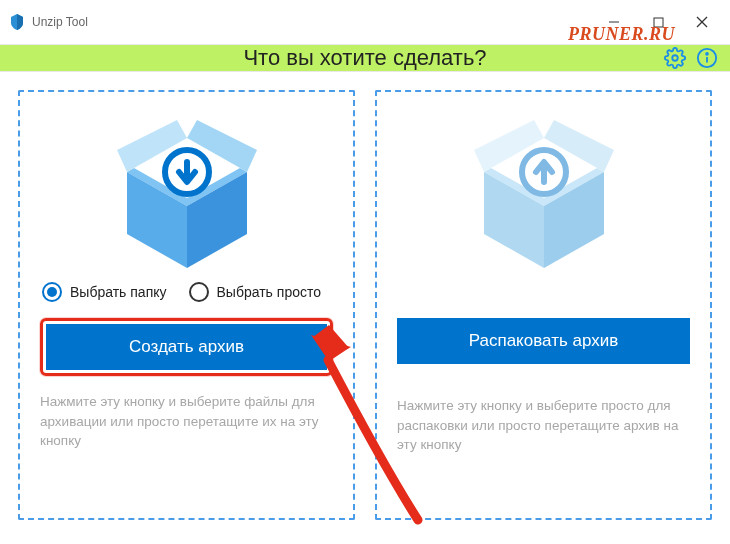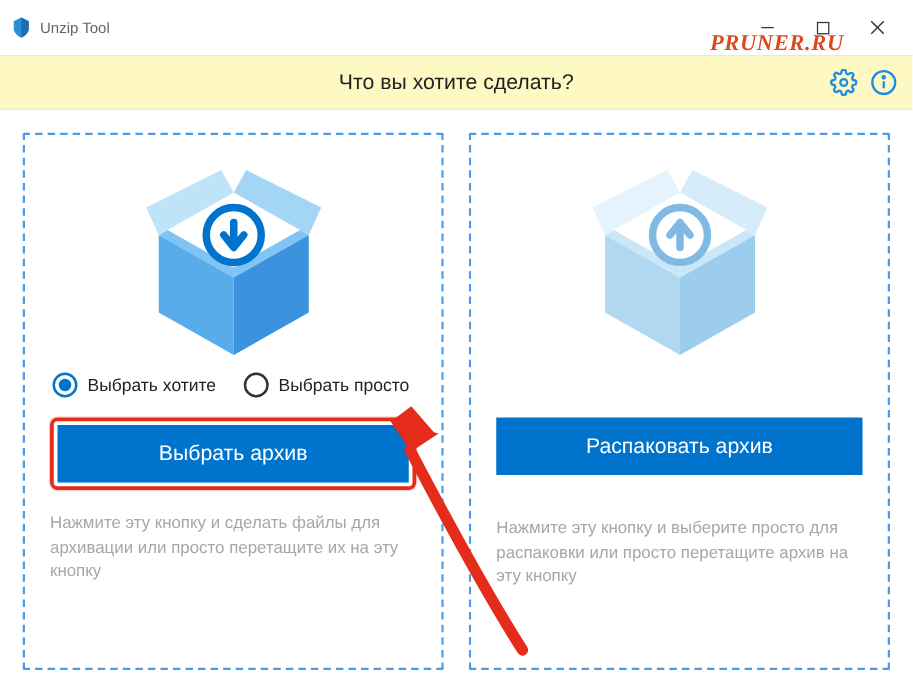--- a/index.html
+++ b/index.html
@@ -36,31 +36,31 @@
     .window-control {
       width: 24px; height: 24px;
       display: flex;
       align-items: center;
       justify-content: center;
       cursor: pointer;
       font-size: 14px;
       color: #333;
     }
     .header-bar {
-      height: 44px;
-      background: #fef9c3;
+      height: 28px;
+      background: #bef264;
       border-top: 1px solid #e8e8e8;
       border-bottom: 1px solid #e8e8e8;
       display: flex;
       align-items: center;
       justify-content: center;
       position: relative;
     }
     .header-title {
-      font-size: 17px;
+      font-size: 22px;
       color: #222;
     }
     .watermark {
       position: absolute;
       right: 55px;
       top: -21px;
       font-size: 18px;
       font-weight: bold;
       font-style: italic;
       color: #d94a1f;
@@ -243,35 +243,35 @@
         <circle cx="75" cy="62" r="22" fill="#fff" stroke="#0074cc" stroke-width="6"></circle>
         <path d="M75 52 L75 70 M67 62 L75 72 L83 62" fill="none" stroke="#0074cc" stroke-width="6" stroke-linecap="round" stroke-linejoin="round"></path>
       </svg>
     </div>
 
     <div class="radio-row">
       <div class="radio-option">
         <span class="radio-circle selected">
             <span class="radio-dot"></span>
           </span>
-        <span>Выбрать хотите</span>
+        <span>Выбрать папку</span>
       </div>
       <div class="radio-option">
         <span class="radio-circle"></span>
         <span>Выбрать просто</span>
       </div>
     </div>
 
     <div class="highlight-border">
       <button class="main-button">
-        <span>Выбрать архив</span>
+        <span>Создать архив</span>
       </button>
     </div>
 
-    <div class="hint-text">Нажмите эту кнопку и сделать файлы для архивации или просто перетащите их на эту кнопку</div>
+    <div class="hint-text">Нажмите эту кнопку и выберите файлы для архивации или просто перетащите их на эту кнопку</div>
   </div>
 
   <div class="panel">
     <div class="panel-icon">
       <svg width="150" height="160" viewBox="0 0 150 160">
         <polygon points="75,28 135,62 75,96 15,62" fill="#c9e7f8"></polygon>
         <polygon points="15,62 75,96 75,158 15,124" fill="#b0d9f1"></polygon>
         <polygon points="135,62 75,96 75,158 135,124" fill="#9ccdec"></polygon>
         <polygon points="15,62 5,40 65,10 75,28" fill="#e5f3fc"></polygon>
         <polygon points="135,62 145,40 85,10 75,28" fill="#d7ecf9"></polygon>

